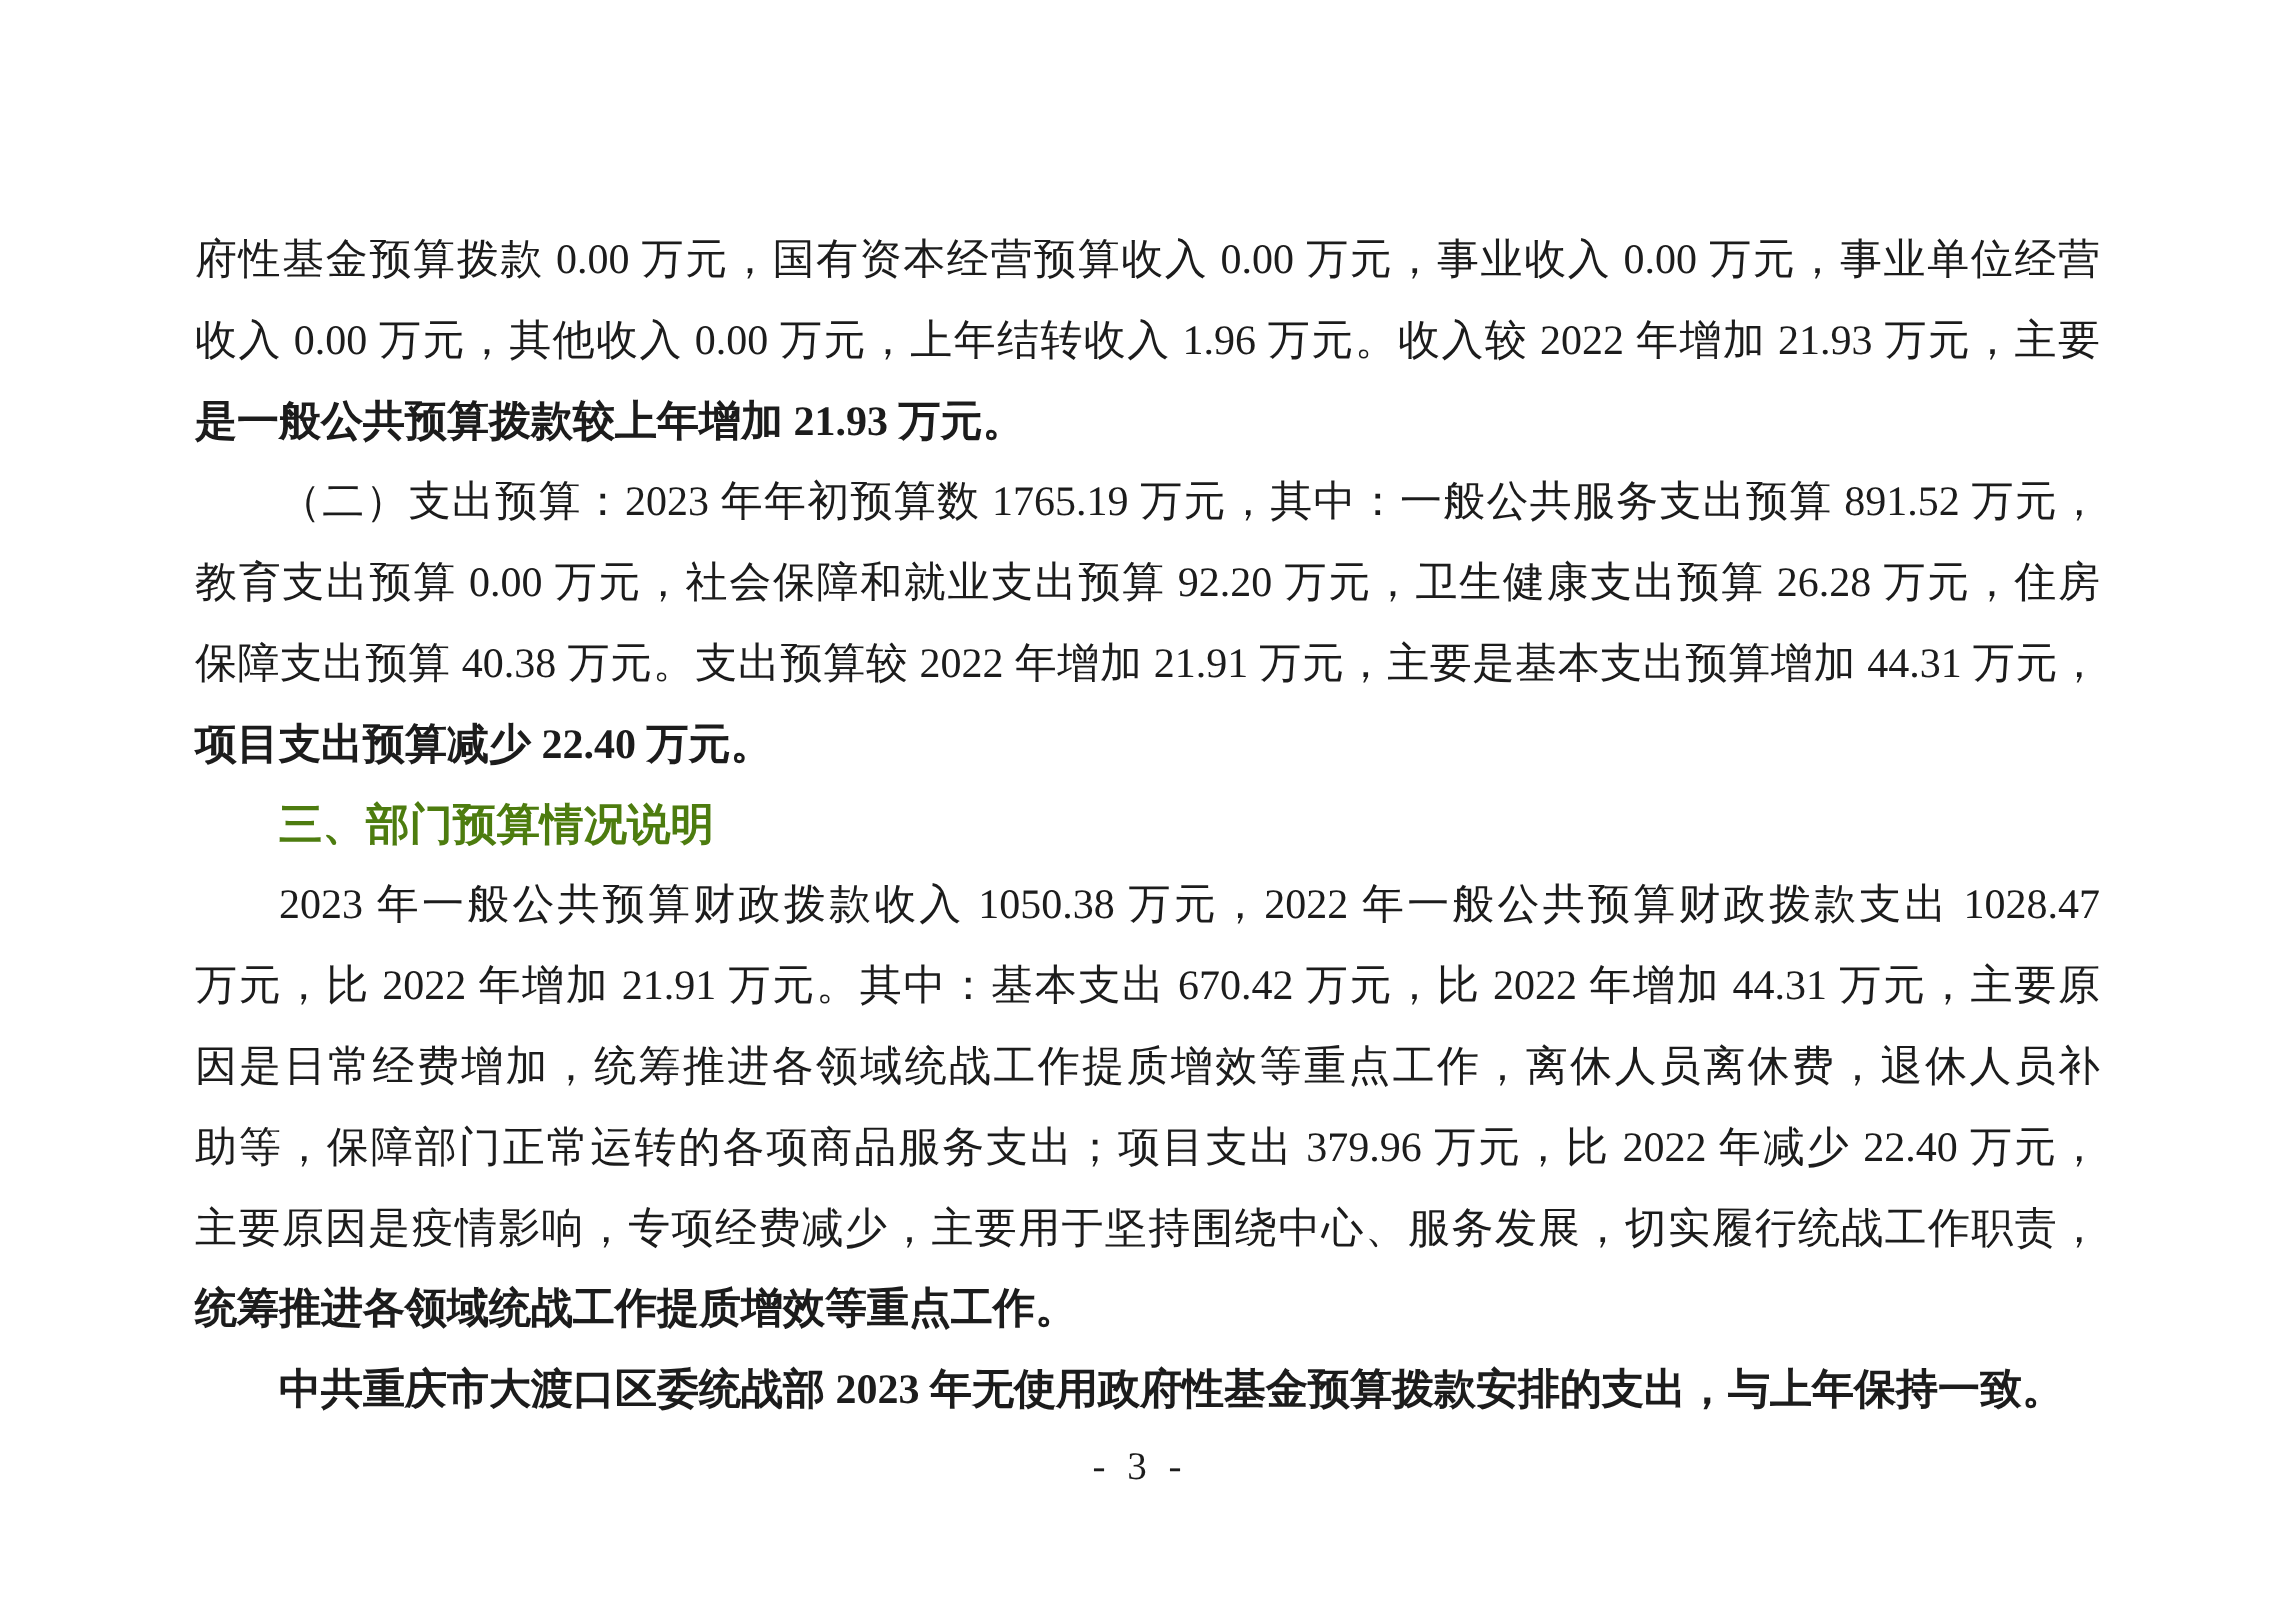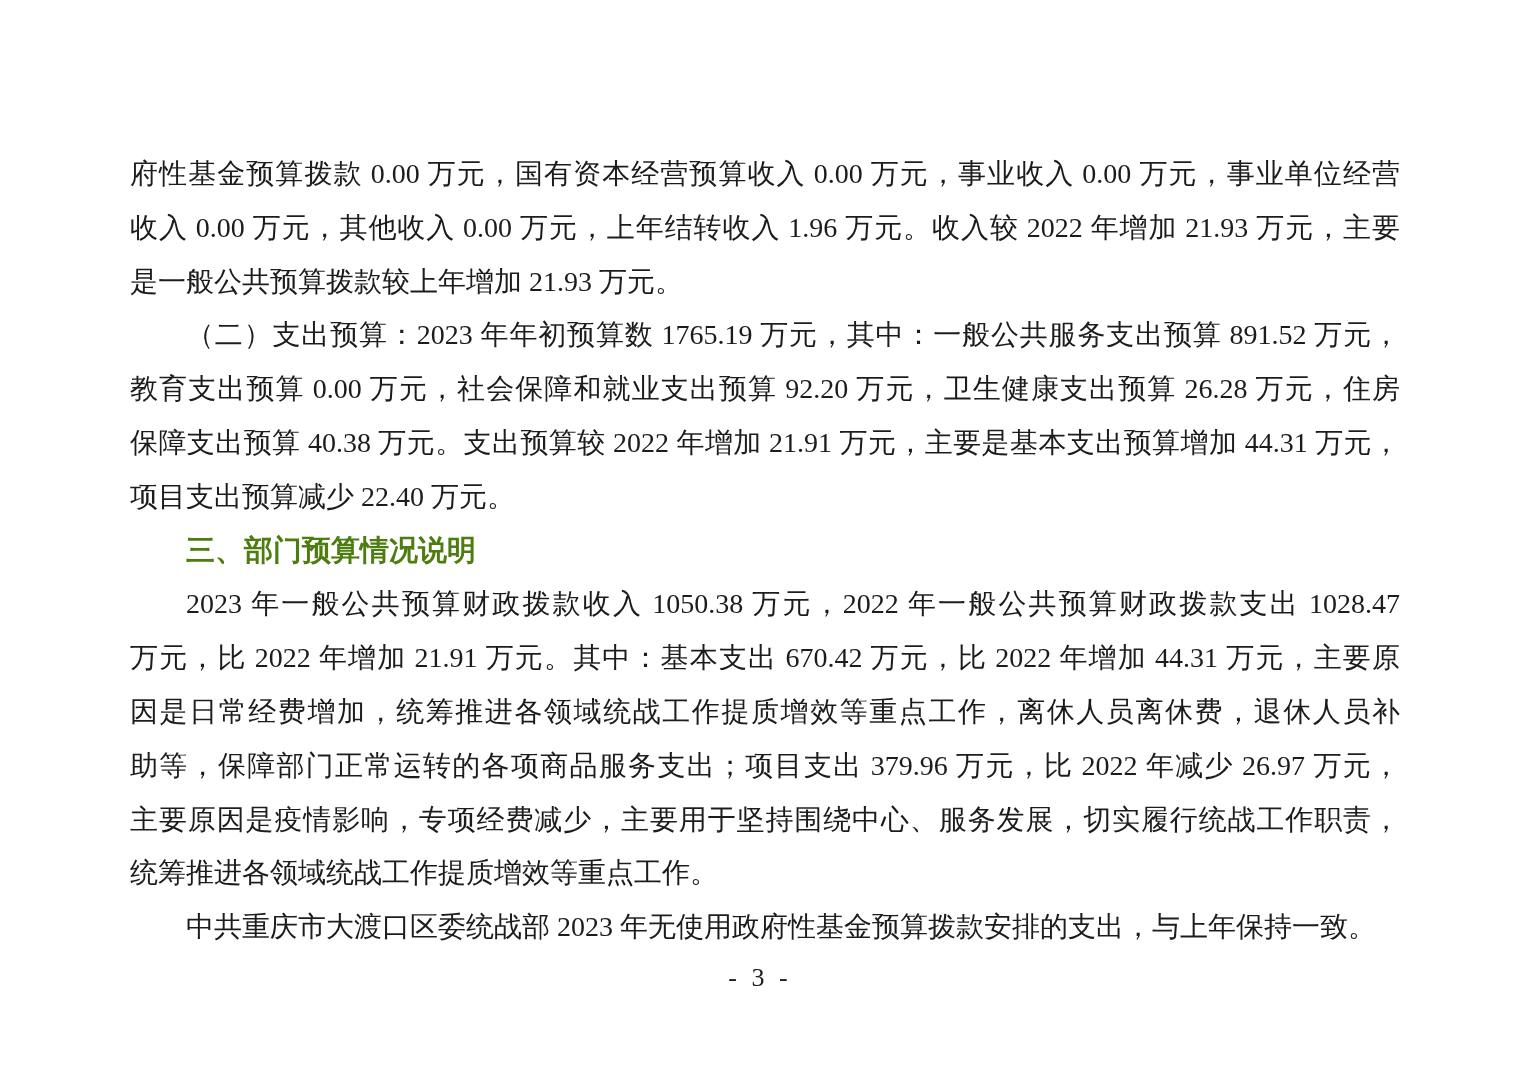--- a/index.html
+++ b/index.html
@@ -30,20 +30,21 @@
   }
   .line {
     display: block;
     text-align: justify;
     text-align-last: justify;
     text-justify: inter-ideograph;
     white-space: normal;
   }
   .line.end {
     text-align-last: left;
+    font-weight: bold;
   }
   .line.ind {
     text-indent: 56px;
   }
   .heading {
     display: block;
     font-family: "Liberation Sans", "DejaVu Sans", sans-serif;
     font-weight: 700;
     font-size: 29px;
     text-indent: 56px;
@@ -80,21 +81,21 @@
     </p>
 
     <p class="para">
       <span class="heading">三、部门预算情况说明</span>
     </p>
 
     <p class="para">
       <span class="line ind">2023 年一般公共预算财政拨款收入 1050.38 万元，2022 年一般公共预算财政拨款支出 1028.47</span>
       <span class="line">万元，比 2022 年增加 21.91 万元。其中：基本支出 670.42 万元，比 2022 年增加 44.31 万元，主要原</span>
       <span class="line">因是日常经费增加，统筹推进各领域统战工作提质增效等重点工作，离休人员离休费，退休人员补</span>
-      <span class="line">助等，保障部门正常运转的各项商品服务支出；项目支出 379.96 万元，比 2022 年减少 26.97 万元，</span>
+      <span class="line">助等，保障部门正常运转的各项商品服务支出；项目支出 379.96 万元，比 2022 年减少 22.40 万元，</span>
       <span class="line">主要原因是疫情影响，专项经费减少，主要用于坚持围绕中心、服务发展，切实履行统战工作职责，</span>
       <span class="line end">统筹推进各领域统战工作提质增效等重点工作。</span>
     </p>
 
     <p class="para">
       <span class="line ind end">中共重庆市大渡口区委统战部 2023 年无使用政府性基金预算拨款安排的支出，与上年保持一致。</span>
     </p>
 
   </div>
 

